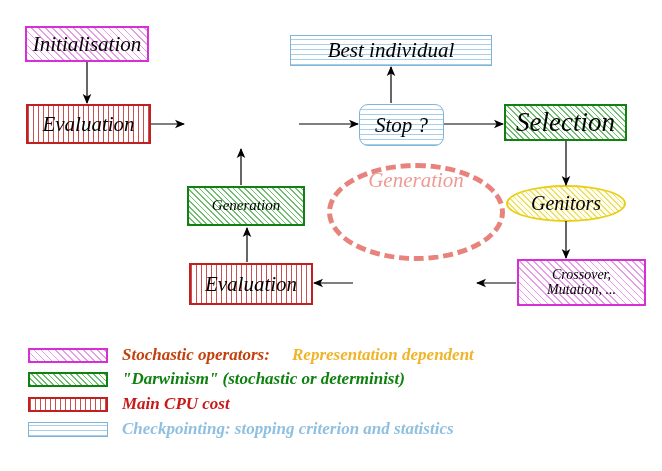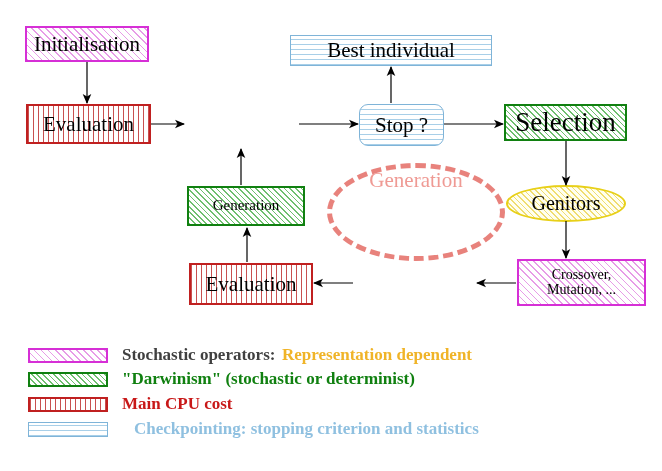--- a/index.html
+++ b/index.html
@@ -1,18 +1,18 @@
 <!DOCTYPE html>
 <html><head>
 <meta charset="utf-8">
 <style>
   html,body{margin:0;padding:0;background:#ffffff;}
   body{width:662px;height:471px;position:relative;overflow:hidden;
        font-family:"Liberation Serif",serif;}
-  #canvas{position:absolute;left:0;top:0;width:662px;height:471px;}
+  #canvas{position:absolute;left:0;top:0;width:662px;height:471px;font-style:italic;}
   .node{position:absolute;box-sizing:border-box;display:flex;align-items:center;
         justify-content:center;text-align:center;color:#000;line-height:1.05;}
   .node span{position:relative;z-index:2;}
 
   
   .fill-magenta{
     border:2px solid #d62fd6;
     background-color:#ffffff;
     background-image:repeating-linear-gradient(45deg,
         #e79ce7 0px,#e79ce7 1.2px,#ffffff 1.2px,#ffffff 5px);
@@ -51,21 +51,21 @@
   
   .gen-ellipse{
     position:absolute;border:5px dashed #e8827c;border-radius:50%;
     display:flex;justify-content:center;
     color:#ef9a94;background:transparent;
   }
 
   
   .legend-swatch{position:absolute;box-sizing:border-box;width:80px;height:15px;}
   .legend-text{position:absolute;white-space:nowrap;font-weight:bold;}
-  .lg-magenta{color:#404040;}
+  .lg-magenta{color:#c2410c;}
   .lg-orange{color:#f0b428;font-weight:bold;}
   .lg-green{color:#108010;}
   .lg-red{color:#c81818;}
   .lg-blue{color:#8fc0e0;}
 
   svg#wires{position:absolute;left:0;top:0;width:662px;height:471px;
             pointer-events:none;z-index:1;}
 </style>
 </head>
 <body>
@@ -144,26 +144,26 @@
   </div>
 
   <div class="gen-ellipse" style="left:327px;top:163px;width:168px;height:88px;font-size:21px;">
     <span>Generation</span>
   </div>
 
   <div>
 
     <div class="legend-swatch fill-magenta" style="left:28px;top:348px;"></div>
     <div class="legend-text lg-magenta" style="left:122px;top:345px;font-size:17px;">Stochastic operators:</div>
-    <div class="legend-text lg-orange" style="left:282px;top:345px;font-size:17px;">Representation dependent</div>
+    <div class="legend-text lg-orange" style="left:292px;top:345px;font-size:17px;">Representation dependent</div>
 
     <div class="legend-swatch fill-green" style="left:28px;top:372px;"></div>
     <div class="legend-text lg-green" style="left:122px;top:369px;font-size:17px;">"Darwinism" (stochastic or determinist)</div>
 
     <div class="legend-swatch fill-red" style="left:28px;top:397px;"></div>
     <div class="legend-text lg-red" style="left:122px;top:394px;font-size:17px;">Main CPU cost</div>
 
     <div class="legend-swatch fill-blue" style="left:28px;top:422px;"></div>
-    <div class="legend-text lg-blue" style="left:122px;top:419px;font-size:17px;margin-left:12px;">Checkpointing: stopping criterion and statistics</div>
+    <div class="legend-text lg-blue" style="left:122px;top:419px;font-size:17px;">Checkpointing: stopping criterion and statistics</div>
 
   </div>
 
 </div>
 
 </body></html>

